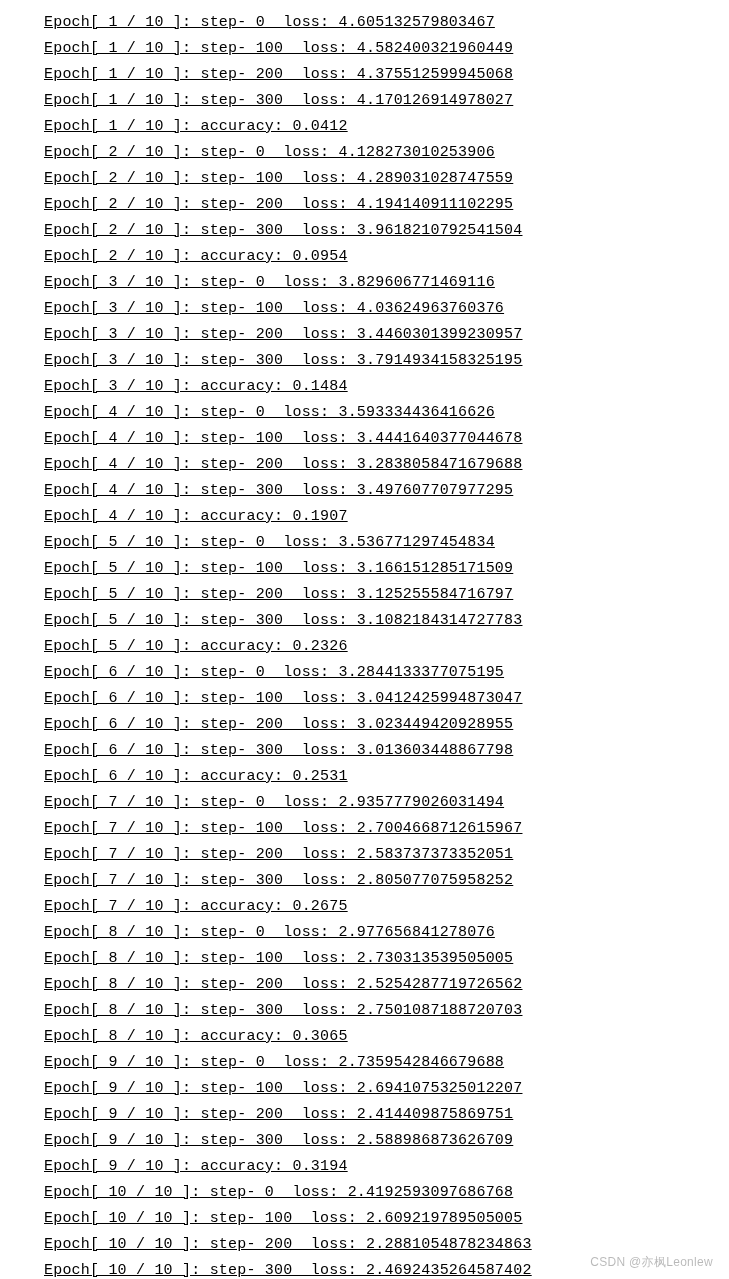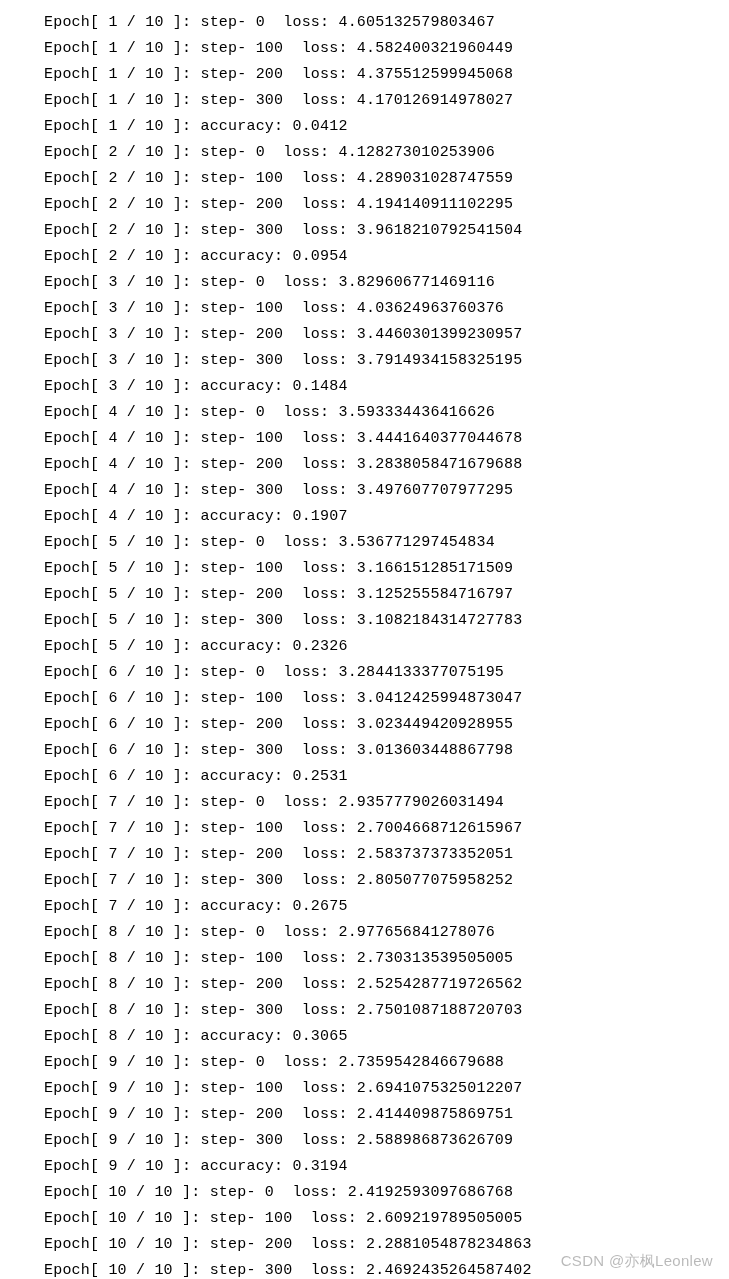--- a/index.html
+++ b/index.html
@@ -14,27 +14,28 @@
     font-family: "Courier New", Courier, monospace;
     font-size: 15px;
     line-height: 26px;
     white-space: pre;
     color: #000000;
     padding: 10px 0 0 44px;
     letter-spacing: 0.2px;
   }
   .log-line {
     display: block;
+    text-decoration: underline;
   }
   .watermark {
     position: absolute;
     right: 16px;
     bottom: 8px;
     font-family: Arial, "Microsoft YaHei", sans-serif;
-    font-size: 15px;
+    font-size: 12px;
     color: rgba(0,0,0,0.28);
     letter-spacing: 0.3px;
     text-align: center;
   }
 </style>
 </head>
 <body>
 
 <div class="log" id="log-container"><span class="log-line">Epoch[ 1 / 10 ]: step- 0  loss: 4.605132579803467</span><span class="log-line">Epoch[ 1 / 10 ]: step- 100  loss: 4.582400321960449</span><span class="log-line">Epoch[ 1 / 10 ]: step- 200  loss: 4.375512599945068</span><span class="log-line">Epoch[ 1 / 10 ]: step- 300  loss: 4.170126914978027</span><span class="log-line">Epoch[ 1 / 10 ]: accuracy: 0.0412</span><span class="log-line">Epoch[ 2 / 10 ]: step- 0  loss: 4.128273010253906</span><span class="log-line">Epoch[ 2 / 10 ]: step- 100  loss: 4.289031028747559</span><span class="log-line">Epoch[ 2 / 10 ]: step- 200  loss: 4.194140911102295</span><span class="log-line">Epoch[ 2 / 10 ]: step- 300  loss: 3.9618210792541504</span><span class="log-line">Epoch[ 2 / 10 ]: accuracy: 0.0954</span><span class="log-line">Epoch[ 3 / 10 ]: step- 0  loss: 3.829606771469116</span><span class="log-line">Epoch[ 3 / 10 ]: step- 100  loss: 4.03624963760376</span><span class="log-line">Epoch[ 3 / 10 ]: step- 200  loss: 3.4460301399230957</span><span class="log-line">Epoch[ 3 / 10 ]: step- 300  loss: 3.7914934158325195</span><span class="log-line">Epoch[ 3 / 10 ]: accuracy: 0.1484</span><span class="log-line">Epoch[ 4 / 10 ]: step- 0  loss: 3.593334436416626</span><span class="log-line">Epoch[ 4 / 10 ]: step- 100  loss: 3.4441640377044678</span><span class="log-line">Epoch[ 4 / 10 ]: step- 200  loss: 3.2838058471679688</span><span class="log-line">Epoch[ 4 / 10 ]: step- 300  loss: 3.497607707977295</span><span class="log-line">Epoch[ 4 / 10 ]: accuracy: 0.1907</span><span class="log-line">Epoch[ 5 / 10 ]: step- 0  loss: 3.536771297454834</span><span class="log-line">Epoch[ 5 / 10 ]: step- 100  loss: 3.166151285171509</span><span class="log-line">Epoch[ 5 / 10 ]: step- 200  loss: 3.125255584716797</span><span class="log-line">Epoch[ 5 / 10 ]: step- 300  loss: 3.1082184314727783</span><span class="log-line">Epoch[ 5 / 10 ]: accuracy: 0.2326</span><span class="log-line">Epoch[ 6 / 10 ]: step- 0  loss: 3.2844133377075195</span><span class="log-line">Epoch[ 6 / 10 ]: step- 100  loss: 3.0412425994873047</span><span class="log-line">Epoch[ 6 / 10 ]: step- 200  loss: 3.023449420928955</span><span class="log-line">Epoch[ 6 / 10 ]: step- 300  loss: 3.013603448867798</span><span class="log-line">Epoch[ 6 / 10 ]: accuracy: 0.2531</span><span class="log-line">Epoch[ 7 / 10 ]: step- 0  loss: 2.9357779026031494</span><span class="log-line">Epoch[ 7 / 10 ]: step- 100  loss: 2.7004668712615967</span><span class="log-line">Epoch[ 7 / 10 ]: step- 200  loss: 2.583737373352051</span><span class="log-line">Epoch[ 7 / 10 ]: step- 300  loss: 2.805077075958252</span><span class="log-line">Epoch[ 7 / 10 ]: accuracy: 0.2675</span><span class="log-line">Epoch[ 8 / 10 ]: step- 0  loss: 2.977656841278076</span><span class="log-line">Epoch[ 8 / 10 ]: step- 100  loss: 2.730313539505005</span><span class="log-line">Epoch[ 8 / 10 ]: step- 200  loss: 2.5254287719726562</span><span class="log-line">Epoch[ 8 / 10 ]: step- 300  loss: 2.7501087188720703</span><span class="log-line">Epoch[ 8 / 10 ]: accuracy: 0.3065</span><span class="log-line">Epoch[ 9 / 10 ]: step- 0  loss: 2.7359542846679688</span><span class="log-line">Epoch[ 9 / 10 ]: step- 100  loss: 2.6941075325012207</span><span class="log-line">Epoch[ 9 / 10 ]: step- 200  loss: 2.414409875869751</span><span class="log-line">Epoch[ 9 / 10 ]: step- 300  loss: 2.588986873626709</span><span class="log-line">Epoch[ 9 / 10 ]: accuracy: 0.3194</span><span class="log-line">Epoch[ 10 / 10 ]: step- 0  loss: 2.4192593097686768</span><span class="log-line">Epoch[ 10 / 10 ]: step- 100  loss: 2.609219789505005</span><span class="log-line">Epoch[ 10 / 10 ]: step- 200  loss: 2.2881054878234863</span><span class="log-line">Epoch[ 10 / 10 ]: step- 300  loss: 2.4692435264587402</span></div>
 

